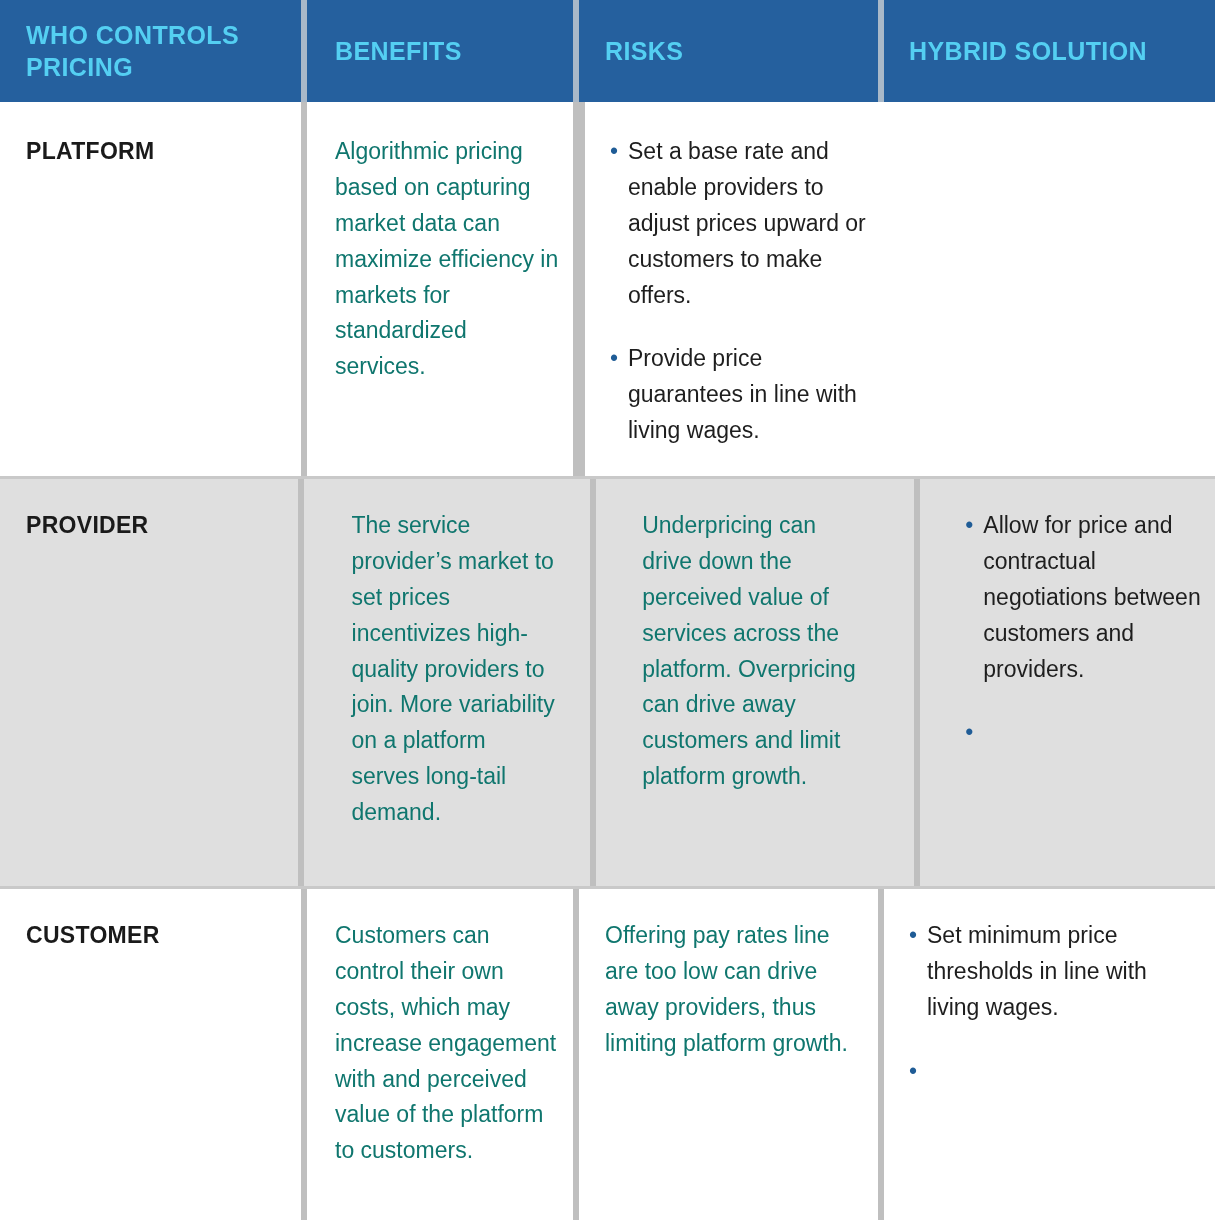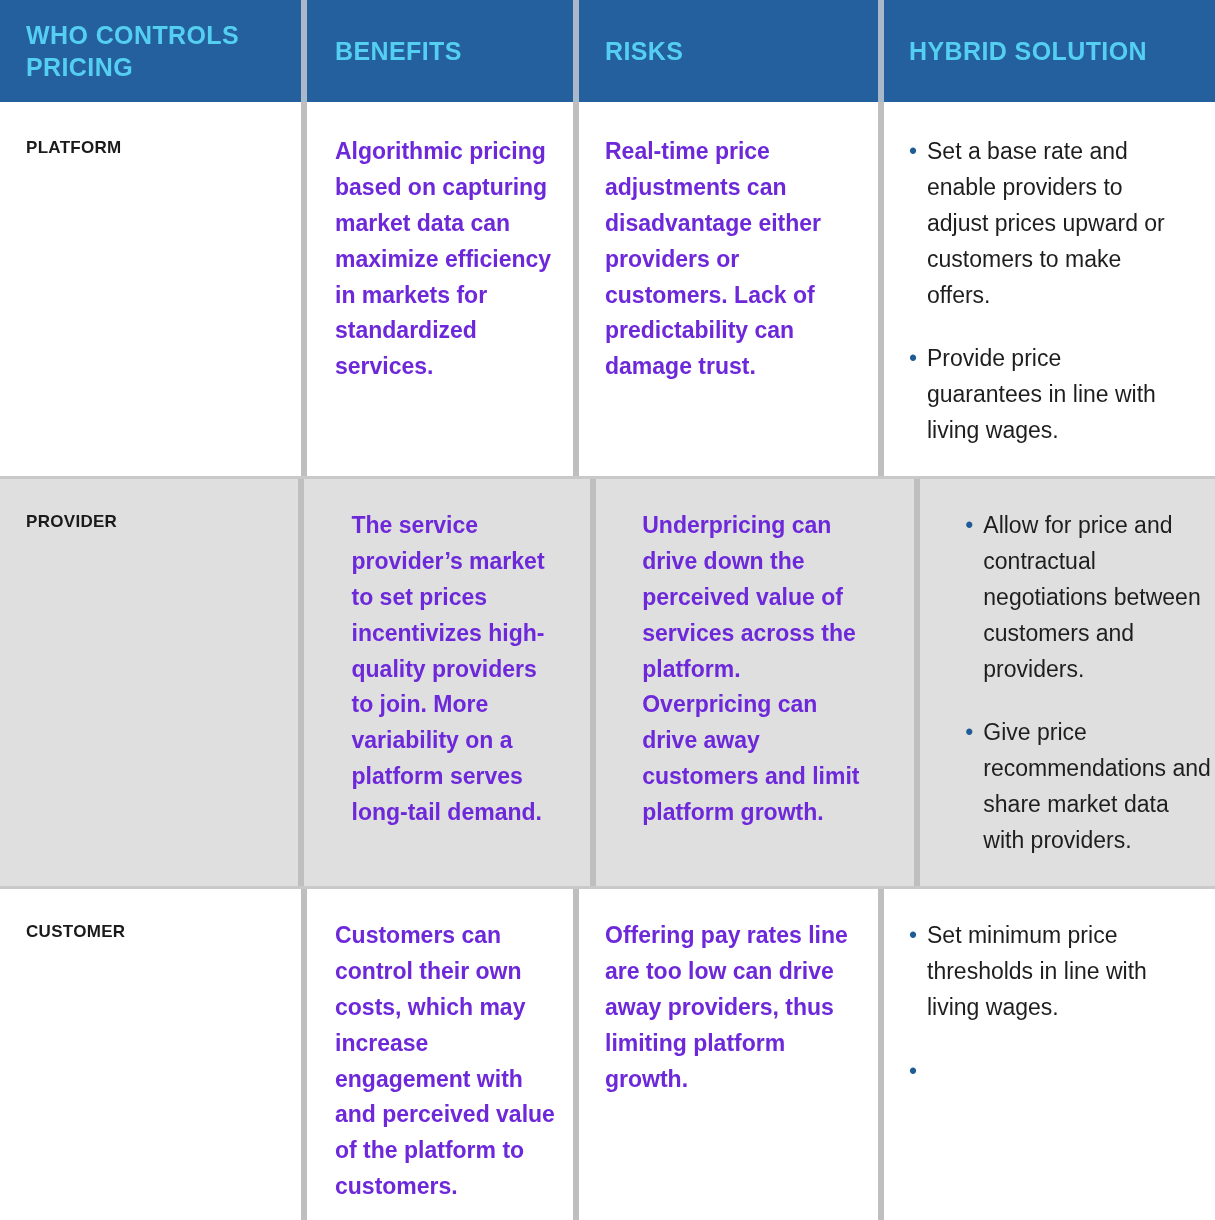--- a/index.html
+++ b/index.html
@@ -80,34 +80,34 @@
   .rowline {
     position: absolute;
     left: 0;
     right: 0;
     height: 3px;
     background: #C9C9C9;
   }
   .rowline.top { top: 0; }
 
   .rowhead {
-    font-size: 17px;
+    font-size: 23px;
     font-weight: 700;
     color: #1A1A1A;
     letter-spacing: 0.3px;
     text-transform: uppercase;
     line-height: 1.2;
     padding-top: 4px;
   }
 
   .cell-text {
     font-size: 23px;
     line-height: 1.56;
-    color: #6d28d9;
-    font-weight: 700;
+    color: #0f766e;
+    font-weight: 400;
   }
 
   .bullets {
     list-style: none;
     margin: 0;
     padding: 0;
   }
   .bullets li {
     font-size: 23px;
     line-height: 1.56;
@@ -151,23 +151,20 @@
 
   <div class="trow white row-1">
     <div class="td col-1">
       <div class="rowhead">PLATFORM</div>
     </div>
     <div class="sep sep-body"></div>
     <div class="td col-2">
       <div class="cell-text">Algorithmic pricing based on capturing market data can maximize efficiency in markets for standardized services.</div>
     </div>
     <div class="sep sep-body"></div>
-    <div class="td col-3">
-      <div class="cell-text">Real-time price adjustments can disadvantage either providers or customers. Lack of predictability can damage trust.</div>
-    </div>
     <div class="sep sep-body"></div>
     <div class="td col-4">
       <ul class="bullets">
         <li>
           <span class="dot">•</span>
           <span>Set a base rate and enable providers to adjust prices upward or customers to make offers.</span>
         </li>
         <li>
           <span class="dot">•</span>
           <span>Provide price guarantees in line with living wages.</span>
@@ -191,21 +188,20 @@
     </div>
     <div class="sep sep-body"></div>
     <div class="td col-4">
       <ul class="bullets">
         <li>
           <span class="dot">•</span>
           <span>Allow for price and contractual negotiations between customers and providers.</span>
         </li>
         <li>
           <span class="dot">•</span>
-          <span>Give price recommendations and share market data with providers.</span>
         </li>
       </ul>
     </div>
   </div>
 
   <div class="trow white row-3">
     <div class="rowline top"></div>
     <div class="td col-1">
       <div class="rowhead">CUSTOMER</div>
     </div>

